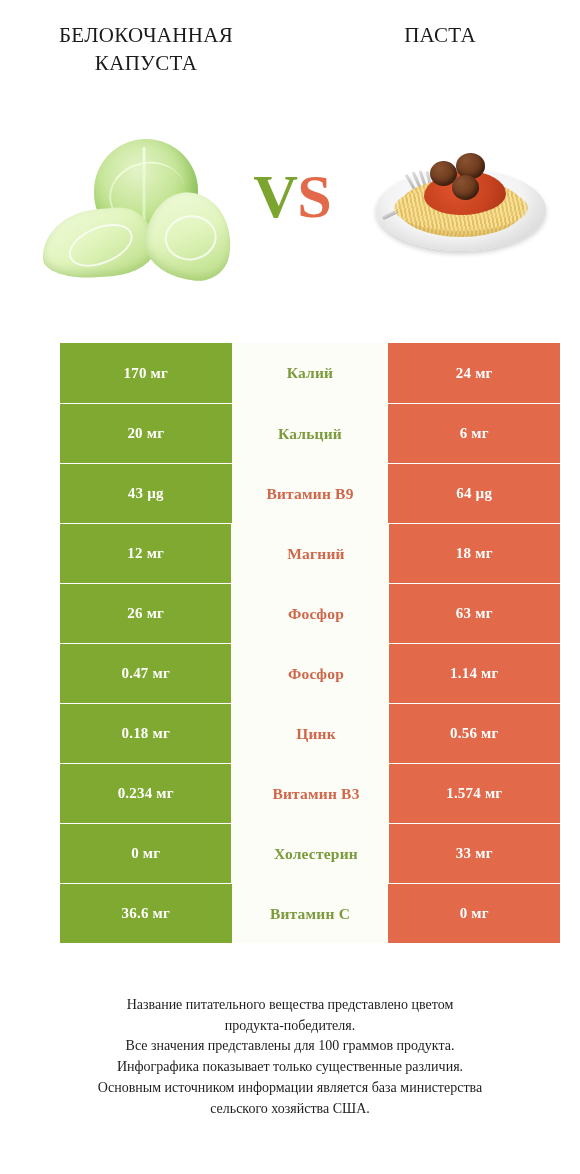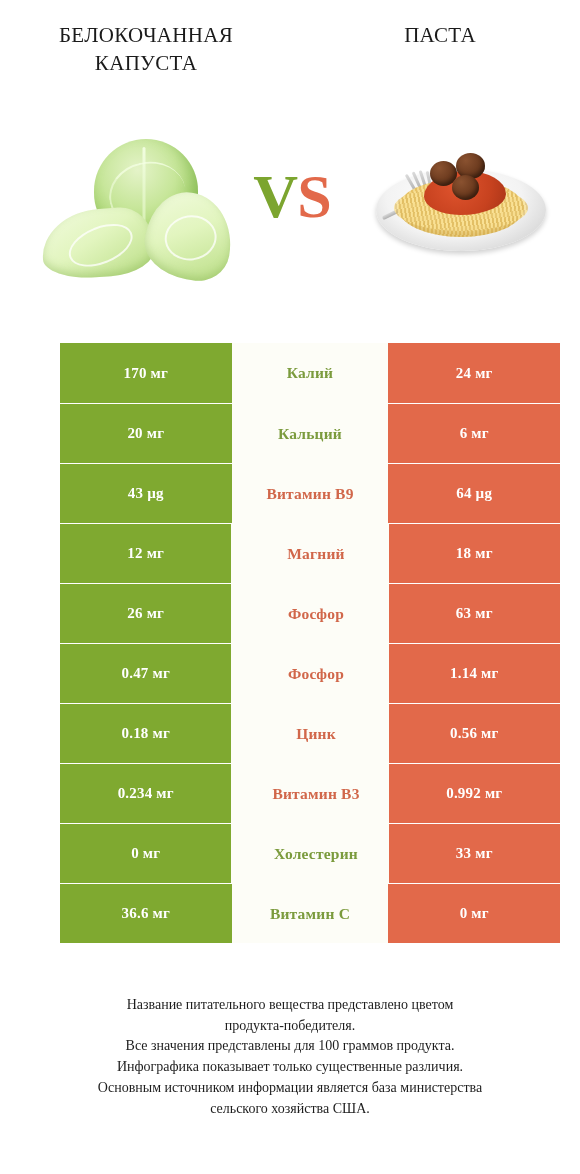--- a/index.html
+++ b/index.html
@@ -336,21 +336,21 @@
 
     <div class="row sep-orange">
       <div class="cell cell-left">0.18 мг</div>
       <div class="cell cell-mid win-orange">Цинк</div>
       <div class="cell cell-right">0.56 мг</div>
     </div>
 
     <div class="row sep-orange">
       <div class="cell cell-left">0.234 мг</div>
       <div class="cell cell-mid win-orange">Витамин B3</div>
-      <div class="cell cell-right">0.992 мг</div>
+      <div class="cell cell-right">1.574 мг</div>
     </div>
 
     <div class="row sep-orange">
       <div class="cell cell-left">0 мг</div>
       <div class="cell cell-mid win-green">Холестерин</div>
       <div class="cell cell-right">33 мг</div>
     </div>
 
     <div class="row sep-green">
       <div class="cell cell-left">36.6 мг</div>

